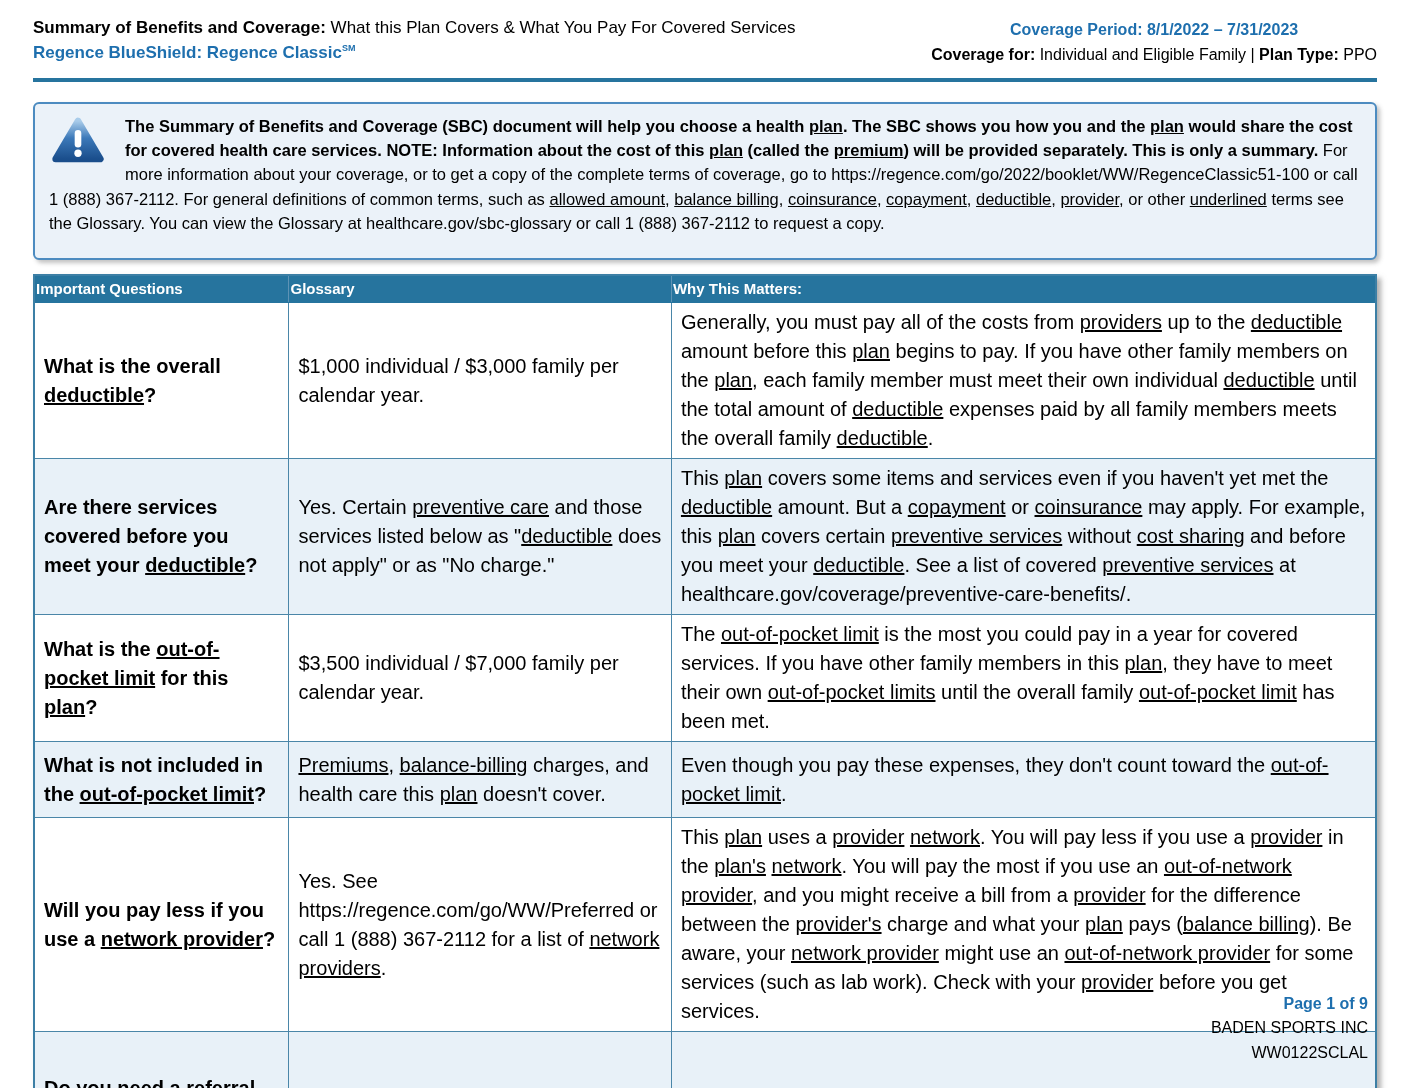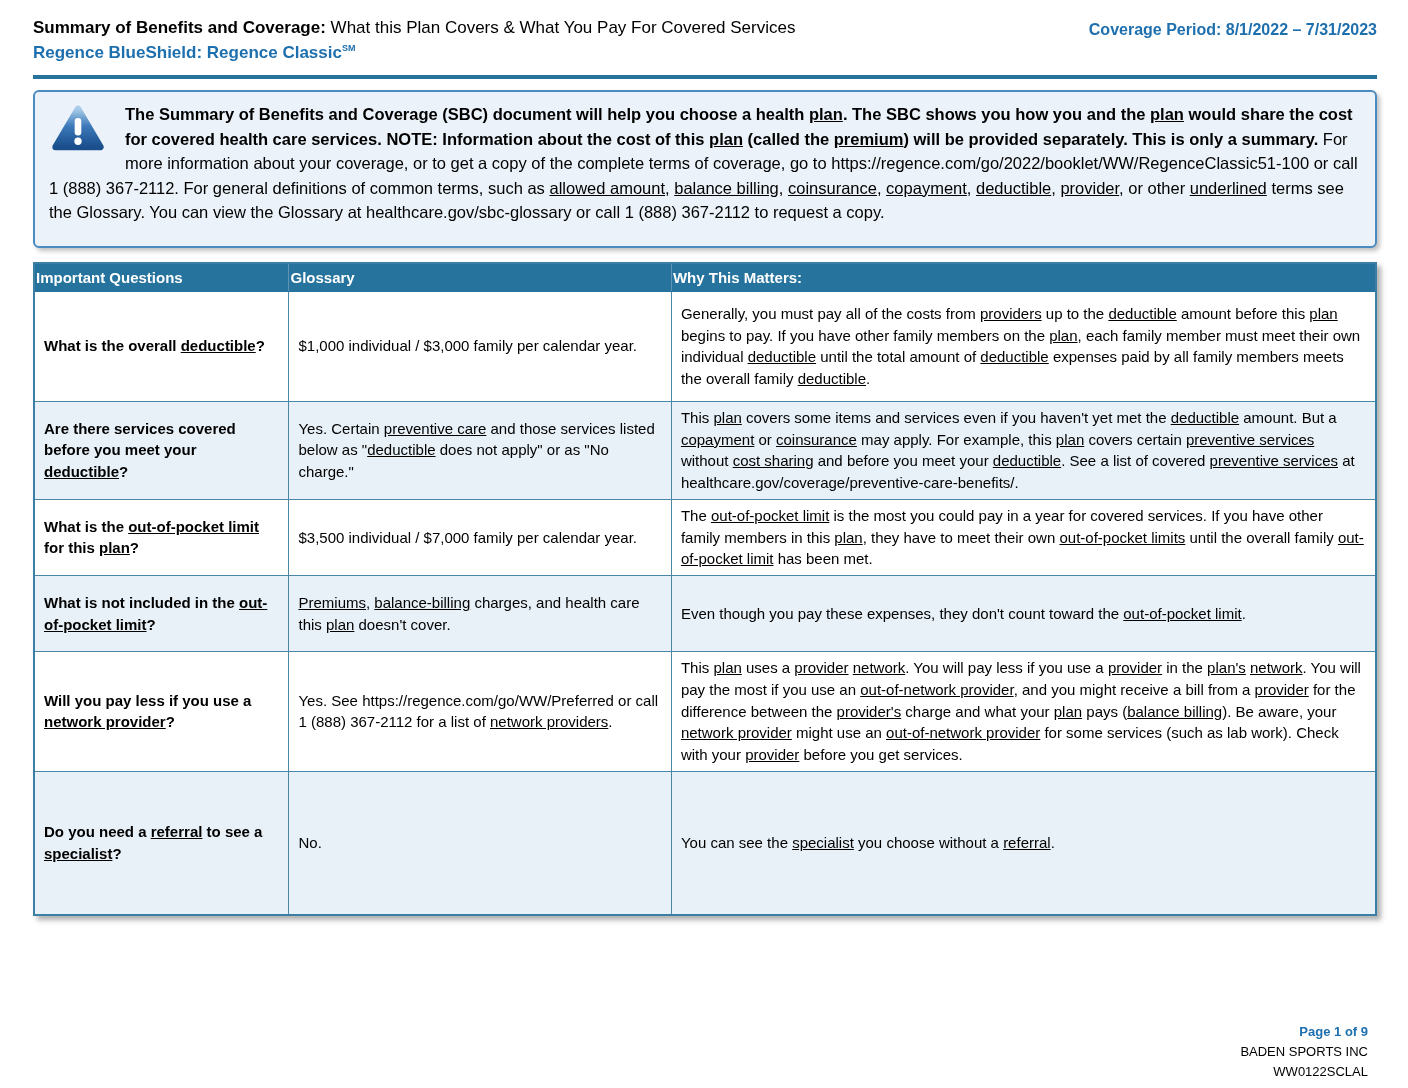--- a/index.html
+++ b/index.html
@@ -18,21 +18,21 @@
   .hdr-left  { font-size: 17px; line-height: 1.45; }
   .hdr-right { font-size: 16px; line-height: 1.55; text-align: center; padding-top: 2px; }
   .title-line b { font-weight: bold; }
   .plan-name { color: #1E6FAE; font-weight: bold; font-size: 17px; }
   .plan-name sup { font-size: 9px; vertical-align: super; }
   .cov-period { color: #1E6FAE; font-weight: bold; }
   .hdr-rule { height: 4px; background: #26749E; margin-top: 10px; }
 
   
   .notice {
-    margin-top: 11px;
+    margin-top: 20px;
     background: #EBF2F9;
     border: 2px solid #4C8BC0;
     border-radius: 6px;
     padding: 10px 14px 12px 14px;
     font-size: 16.5px;
     line-height: 1.48;
     box-shadow: 3px 3px 4px rgba(120,120,120,0.45);
     min-height: 158px;
   }
   .notice .warn { float: left; margin: 2px 20px 4px 2px; }
@@ -57,59 +57,60 @@
     text-align: left;
     padding: 4px 1px;
     height: 28px;
     border: 1px solid #26749E;
     border-right-color: #5E93B5;
   }
   table.qtable td {
     border: 1px solid #4A86A8;
     vertical-align: middle;
     padding: 5px 9px;
-    font-size: 15px;
+    font-size: 20px;
     line-height: 1.45;
   }
   table.qtable { border: 2px solid #3C7FA5; }
   table.qtable tbody tr:nth-child(even) td { background: #E8F1F8; }
   table.qtable tbody tr:nth-child(odd)  td { background: #ffffff; }
   table.qtable tbody tr:nth-child(1) { height: 110px; }
   table.qtable tbody tr:nth-child(2) { height: 94px; }
   table.qtable tbody tr:nth-child(3) { height: 53px; }
   table.qtable tbody tr:nth-child(4) { height: 76px; }
   table.qtable tbody tr:nth-child(5) { height: 56px; }
   table.qtable tbody tr:nth-child(6) { height: 144px; }
   table.qtable tbody tr:nth-child(7) { height: 56px; }
   td.q { font-weight: bold; padding-left: 10px; }
   u { text-decoration: underline; }
 
   
   .footer {
     position: absolute;
-    right: 40px; bottom: 6px;
+    right: 40px; bottom: 22px;
     text-align: right;
-    font-size: 13px;
+    font-size: 16px;
     line-height: 1.55;
     margin-top: 44px;
   }
   .footer .pg { color: #1E6FAE; font-weight: bold; }
 </style>
 </head>
 <body>
 
 <div class="page">
 
   <div class="hdr">
     <div class="hdr-left">
       <div class="title-line"><b>Summary of Benefits and Coverage:</b> What this Plan Covers &amp; What You Pay For Covered Services</div>
       <div class="plan-name"><span>Regence BlueShield: Regence Classic</span><sup>SM</sup></div>
     </div>
     <div class="hdr-right">
       <div class="cov-period"><b>Coverage Period: 8/1/2022 – 7/31/2023</b></div>
+      <div class="cov-for"><b>Coverage for:</b> Individual and Eligible Family | <b>Plan Type:</b> PPO</div>
     </div>
   </div>
   <div class="hdr-rule"></div>
 
   <div class="notice">
     <span class="warn">
       <svg width="54" height="48" viewBox="0 0 64 58" aria-hidden="true">
         <defs>
           <linearGradient id="wg" x1="0" y1="0" x2="0" y2="1">
             <stop offset="0" stop-color="#A9CCEA"></stop>

